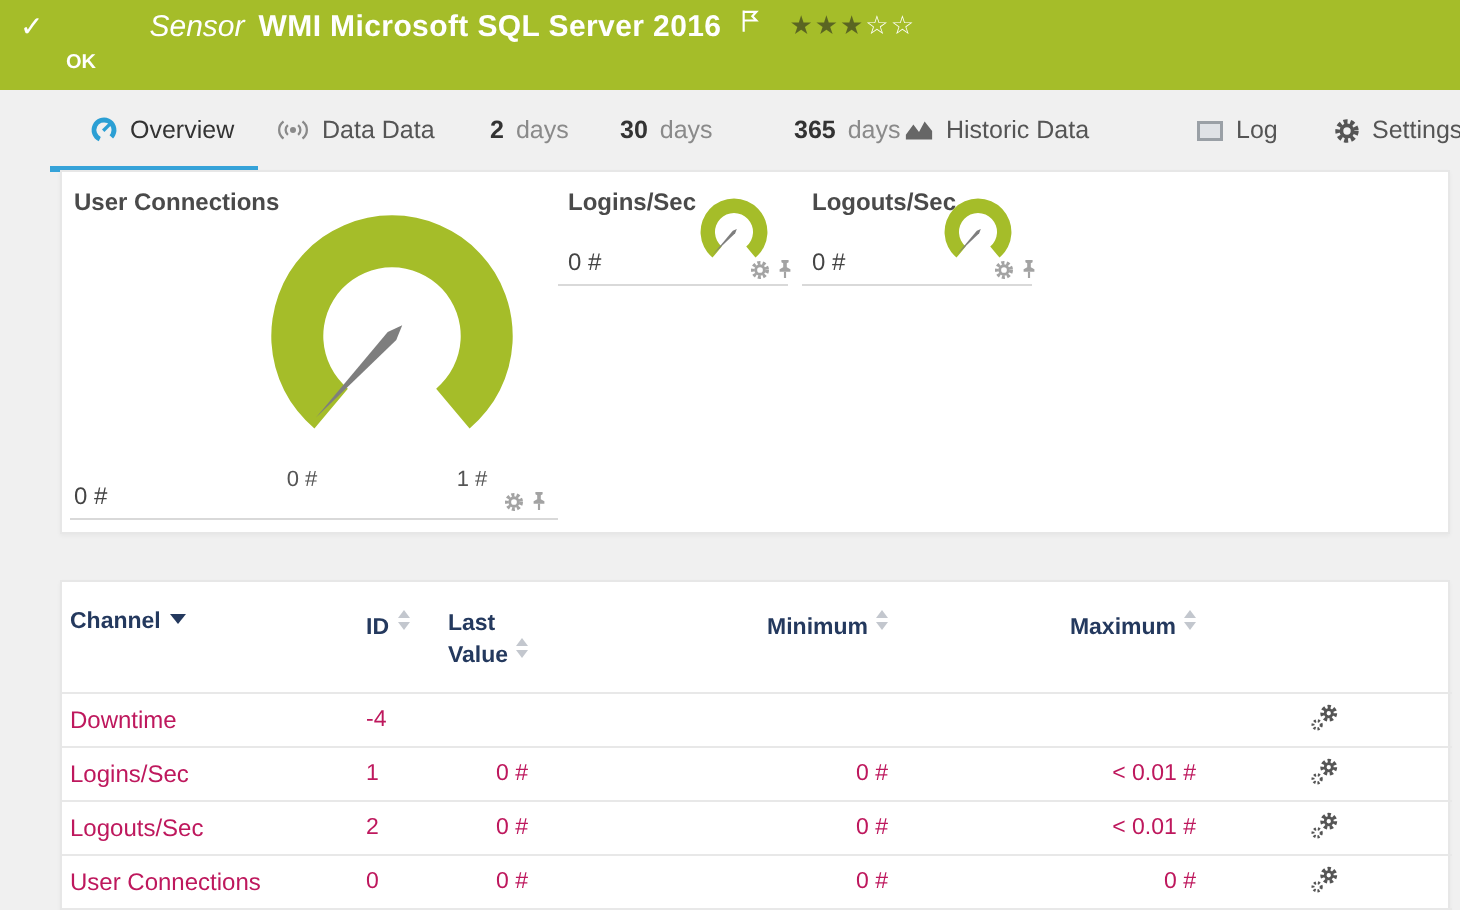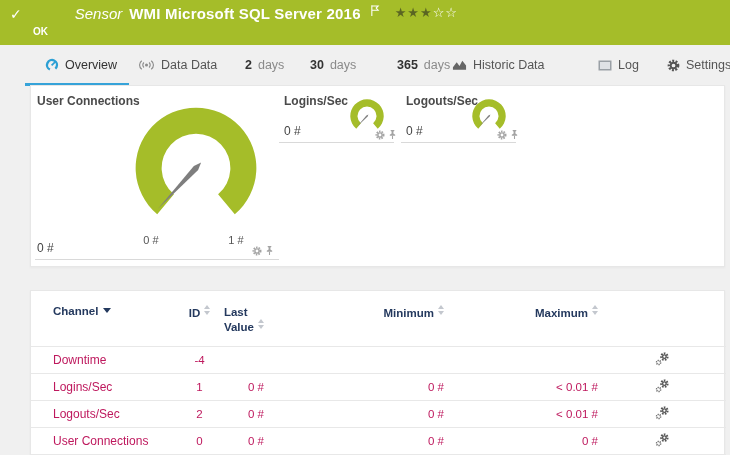--- a/index.html
+++ b/index.html
@@ -34,22 +34,22 @@
   #panel-table  { top:290px; height:166px; border-bottom:none; }
 
   .tile-title { position:absolute; font-size:12px; font-weight:bold; color:#4a4a4a; }
   .tile-value { position:absolute; font-size:12px; color:#444; }
   .scale-lbl { position:absolute; width:34px; text-align:center; font-size:11px; color:#555; }
   .tile-icons { position:absolute; display:flex; align-items:center; gap:3px; }
   .tile-underline { position:absolute; height:1px; background:#d9d9d9; }
 
   
   .trow { position:absolute; left:0; width:695px; display:flex; align-items:center; }
-  .c1 { width:152px; padding-left:22px; text-align:left; }
-  .c2 { width:33px;  text-align:center; }
+  .c1 { width:152px; padding-left:4px; text-align:left; }
+  .c2 { width:33px;  text-align:left; }
   .c3 { width:48px;  text-align:right; }
   .c4 { width:180px; text-align:right; }
   .c5 { width:154px; text-align:right; }
   .c6 { width:128px; text-align:center; }
   .thead { top:14px; height:40px; font-size:11.5px; font-weight:bold; color:#24395e; align-items:flex-start; }
   .sorts { display:inline-block; vertical-align:2px; margin-left:4px; }
   .sorts i { display:block; width:0; height:0; border-left:3.5px solid transparent; border-right:3.5px solid transparent; }
   .sorts .up { border-bottom:4px solid #c3c7ce; margin-bottom:2px; }
   .sorts .dn { border-top:4px solid #c3c7ce; }
   .sort-active { display:inline-block; width:0; height:0; margin-left:5px; vertical-align:2px;

